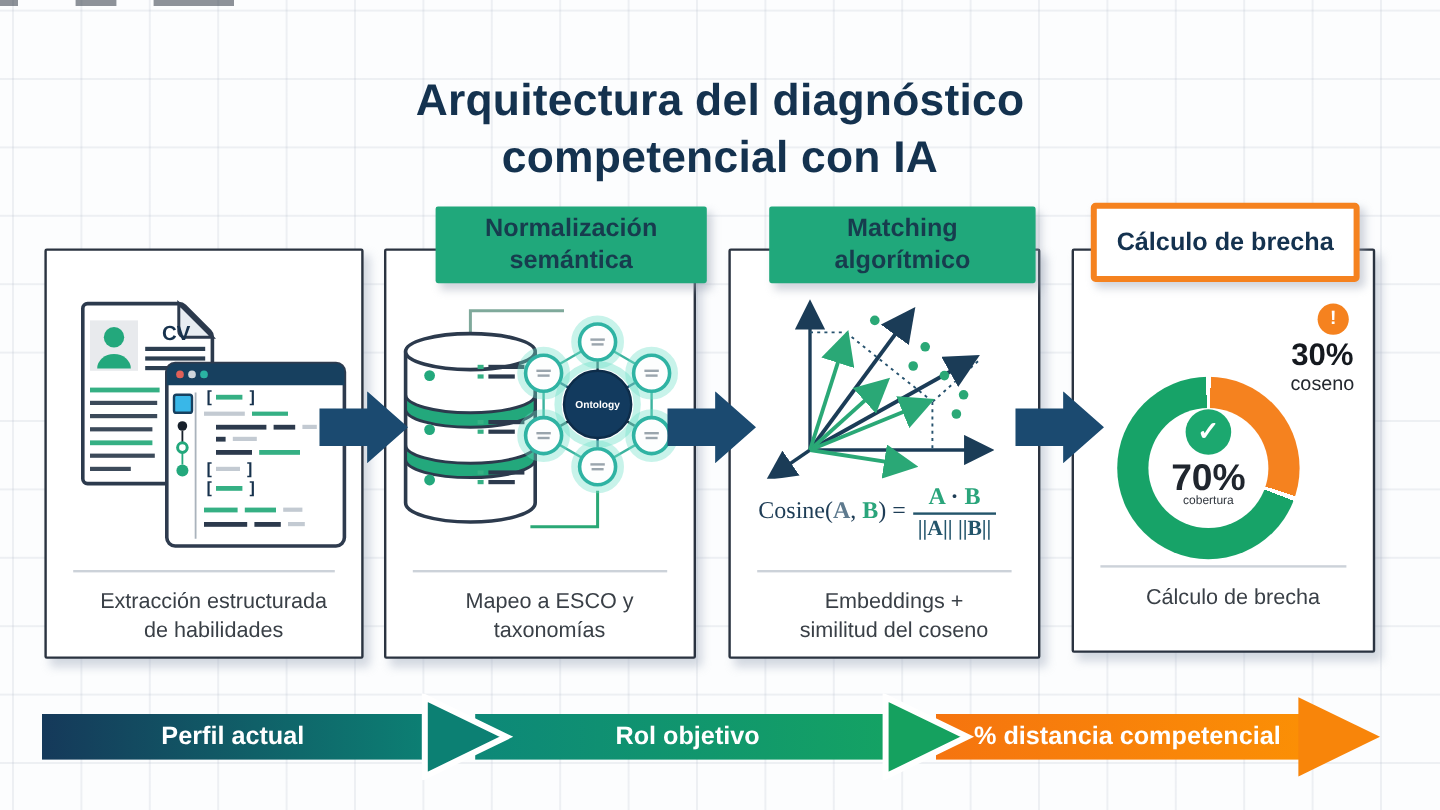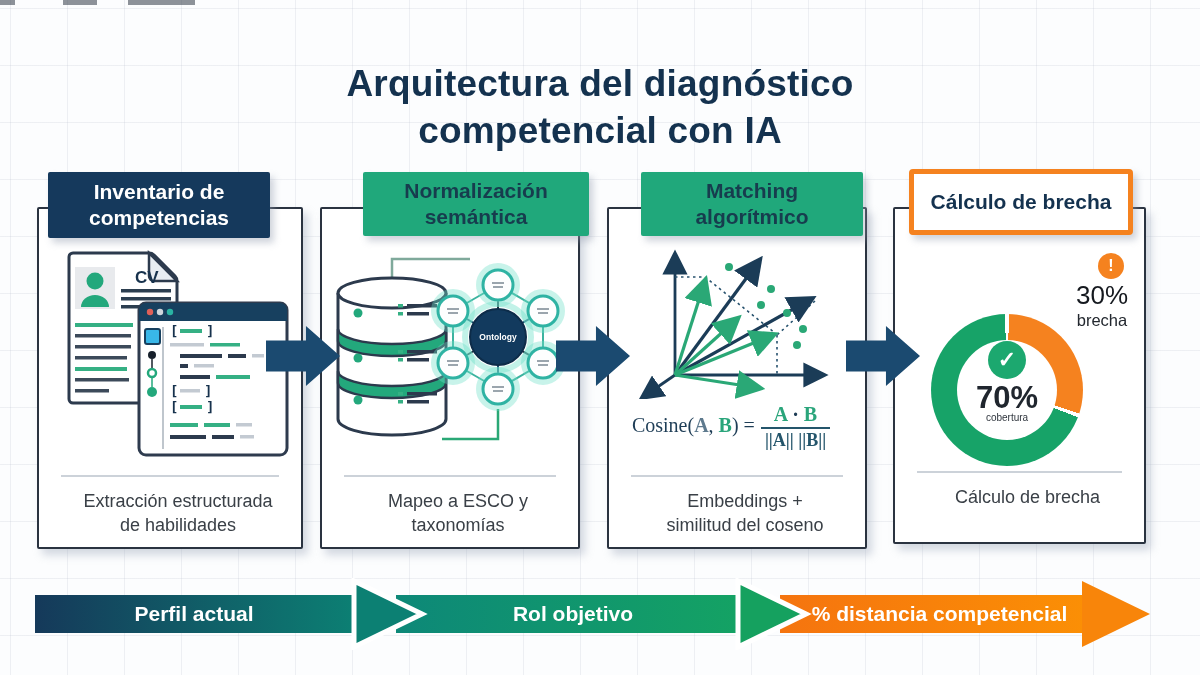--- a/index.html
+++ b/index.html
@@ -67,21 +67,21 @@
     display:flex;align-items:center;justify-content:center;
   }
   .coverage-pct{position:absolute;left:0;right:0;top:66px;text-align:center;font-size:31px;font-weight:800;color:#20262e;}
   .coverage-label{position:absolute;left:0;right:0;top:98px;text-align:center;font-size:10px;font-weight:500;color:#30363e;}
   .gap-badge{
     position:absolute;left:203px;top:44px;width:26px;height:26px;border-radius:50%;
     background:#f5821f;color:#fff;font-size:16px;font-weight:800;
     display:flex;align-items:center;justify-content:center;z-index:8;
   }
   .gap-figure{position:absolute;left:152px;top:72px;width:110px;text-align:center;z-index:8;}
-  .gap-pct{font-size:26px;font-weight:400;color:#15191f;line-height:28px;}
+  .gap-pct{font-size:26px;font-weight:700;color:#15191f;line-height:28px;}
   .gap-label{font-size:16.5px;font-weight:500;color:#23282f;line-height:22px;}
   
   #flow-svg{position:absolute;left:0;top:578px;}
   .flow-label{
     position:absolute;top:595px;height:38px;display:flex;align-items:center;justify-content:center;
     color:#fff;font-size:21px;font-weight:700;z-index:9;
   }
   svg text{font-family:"Liberation Sans",sans-serif;}
   .mono-bracket{font-family:"DejaVu Sans Mono",monospace;font-weight:700;}
 </style>
@@ -159,23 +159,20 @@
           <rect x="127" y="194" width="36" height="4" fill="#2c3a4d"></rect>
           <rect x="169" y="194" width="22" height="4" fill="#2c3a4d"></rect>
           <rect x="197" y="194" width="14" height="3.5" fill="#c3cad2"></rect>
         </g>
       </svg>
     </div>
     <div class="divider"></div>
     <div class="caption">
       <span style="max-width:205px;">Extracción estructurada de habilidades</span>
     </div>
-  </div>
-  <div class="card-header hdr-navy" style="left:48px;top:172px;width:222px;min-height:66px;">
-    <span>Inventario de competencias</span>
   </div>
 
   <div class="card" style="left:320px;width:256px;">
     <div class="icon-area">
       <svg width="248" height="228" viewBox="0 0 248 228">
 
         <polyline points="66,55 66,18 144,18" fill="none" stroke="#7fa99b" stroke-width="2.5"></polyline>
         <polyline points="172,168 172,198 116,198" fill="none" stroke="#2aa876" stroke-width="2.5"></polyline>
 
         <g>
@@ -316,21 +313,21 @@
         <span>✓</span>
       </div>
       <div class="coverage-pct">70%</div>
       <div class="coverage-label">cobertura</div>
     </div>
     <div class="gap-badge">
       <span>!</span>
     </div>
     <div class="gap-figure">
       <div class="gap-pct">30%</div>
-      <div class="gap-label">brecha</div>
+      <div class="gap-label">coseno</div>
     </div>
     <div class="divider" style="top:262px;"></div>
     <div class="caption" style="top:276px;">
       <span style="max-width:220px;">Cálculo de brecha</span>
     </div>
   </div>
   <div class="card-header hdr-outline" style="left:909px;top:169px;width:224px;min-height:66px;">
     <span>Cálculo de brecha</span>
   </div>
 

